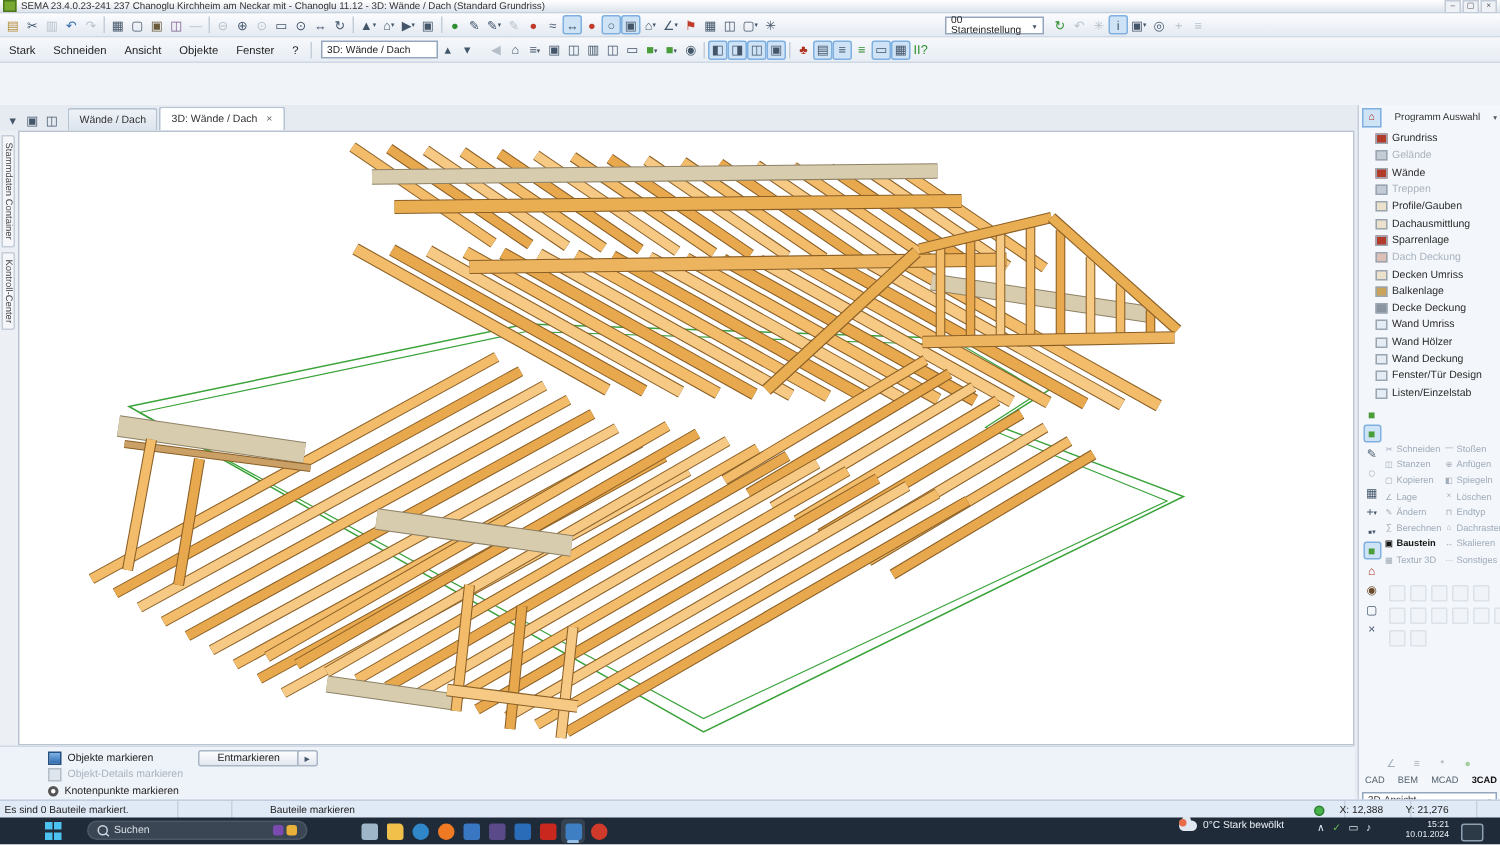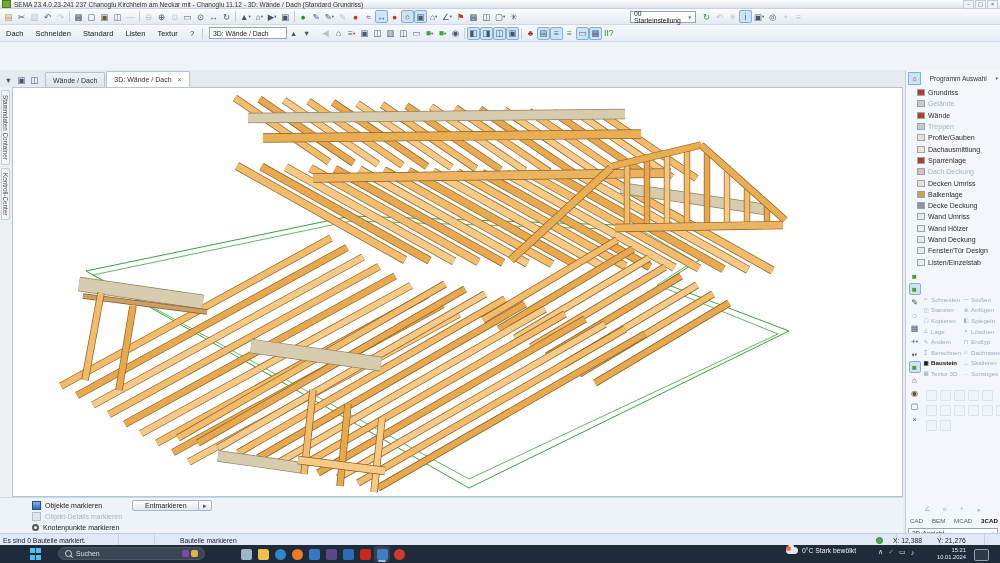--- a/index.html
+++ b/index.html
@@ -278,25 +278,25 @@
         <span>+</span>
       </div>
       <div class="tbi dis">
         <span>≡</span>
       </div>
     </div>
 </div>
 
 <div class="abs menubar">
   <div id="mbItems" style="display:flex">
-      <div class="mitem">Dach</div>
+      <div class="mitem">Stark</div>
       <div class="mitem">Schneiden</div>
-      <div class="mitem">Standard</div>
-      <div class="mitem">Listen</div>
-      <div class="mitem">Textur</div>
+      <div class="mitem">Ansicht</div>
+      <div class="mitem">Objekte</div>
+      <div class="mitem">Fenster</div>
       <div class="mitem">?</div>
     </div>
   <div class="tsep"></div>
   <div class="combo" style="width:78px;margin-left:4px">
     <span>3D: Wände / Dach</span>
   </div>
   <div class="tbi">▴</div>
   <div class="tbi">▾</div>
   <div id="mbIcons" style="display:flex;align-items:center;margin-left:6px">
       <div class="tbi dis">

